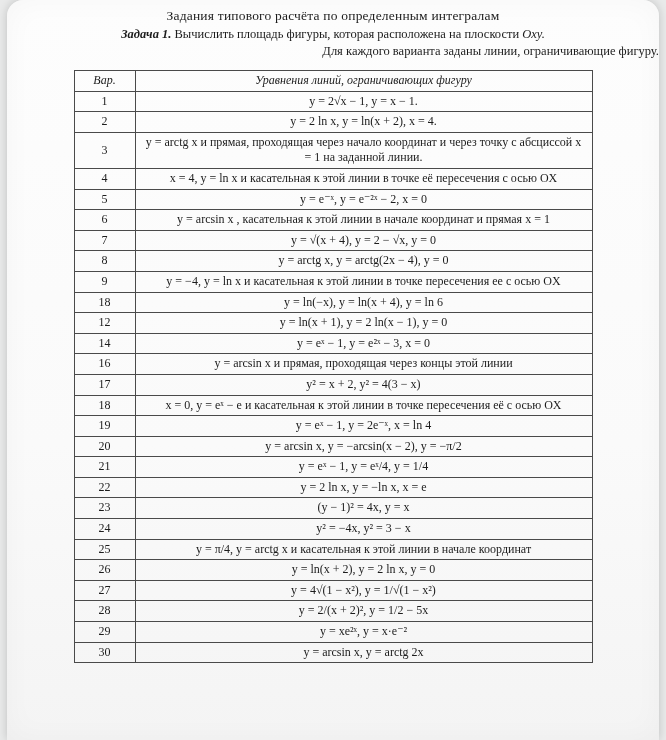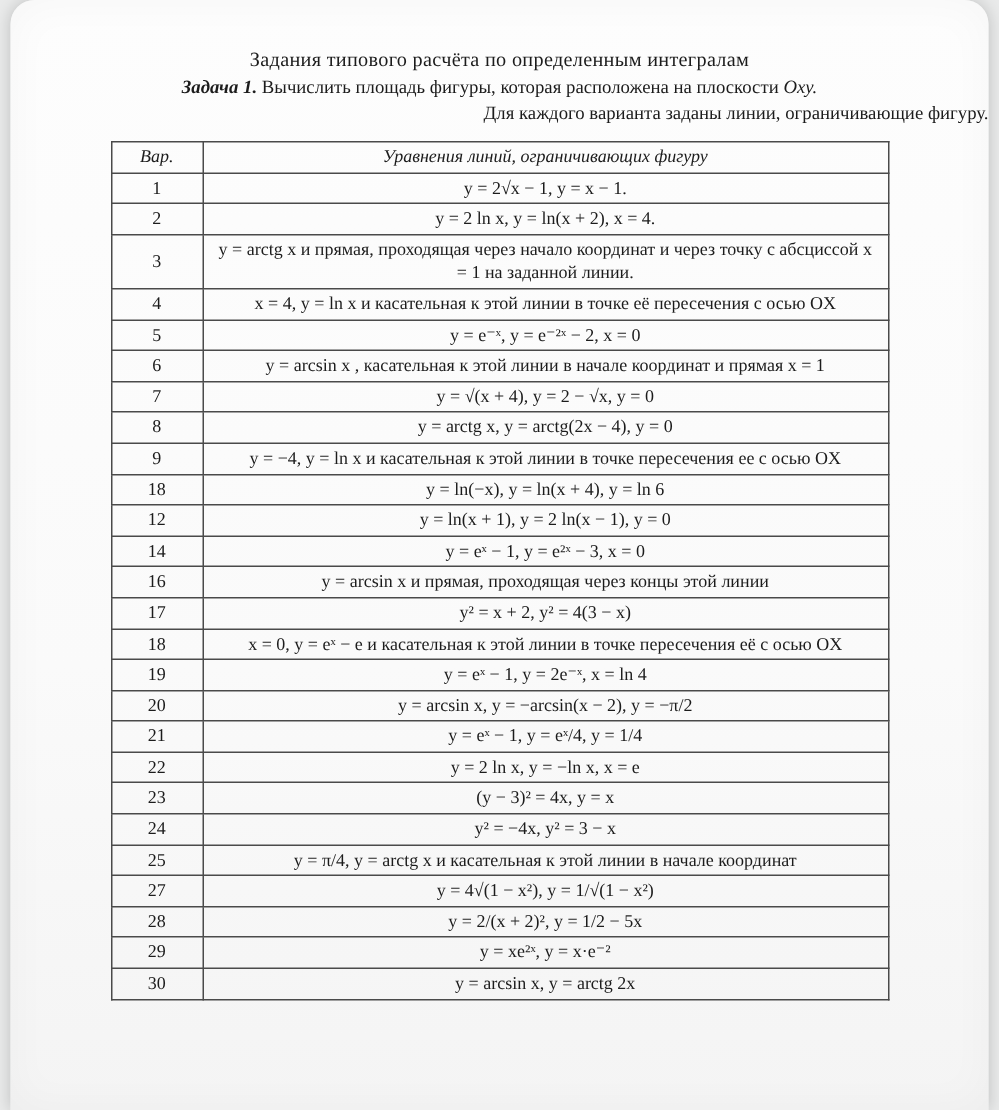--- a/index.html
+++ b/index.html
@@ -20,21 +20,21 @@
     left: 7px;
     right: 7px;
     top: 0;
     bottom: 0;
     background: linear-gradient(180deg, #fdfdfd 0%, #fafafa 60%, #f4f4f4 100%);
     border-radius: 16px 16px 0 0;
     box-shadow: 0 0 10px rgba(0,0,0,0.18), inset 0 0 30px rgba(0,0,0,0.03);
   }
   .doc {
     position: relative;
-    padding-top: 32px;
+    padding-top: 8px;
   }
   .title {
     text-align: center;
     font-size: 13.5px;
     letter-spacing: 0.2px;
   }
   .task-line {
     text-align: center;
     font-size: 12.5px;
     margin-top: 3px;
@@ -172,31 +172,35 @@
           <tr>
             <td class="col-var">21</td>
             <td class="col-eq">y = eˣ − 1,  y = eˣ/4,  y = 1/4</td>
           </tr>
           <tr>
             <td class="col-var">22</td>
             <td class="col-eq">y = 2 ln x,  y = −ln x,  x = e</td>
           </tr>
           <tr>
             <td class="col-var">23</td>
-            <td class="col-eq">(y − 3)² = 4x,  y = x</td>
+            <td class="col-eq">(y − 1)² = 4x,  y = x</td>
           </tr>
           <tr>
             <td class="col-var">24</td>
             <td class="col-eq">y² = −4x,  y² = 3 − x</td>
           </tr>
           <tr>
             <td class="col-var">25</td>
             <td class="col-eq">y = π/4,  y = arctg x  и касательная к этой линии в начале координат</td>
           </tr>
           <tr>
+            <td class="col-var">26</td>
+            <td class="col-eq">y = ln(x + 2),  y = 2 ln x,  y = 0</td>
+          </tr>
+          <tr>
             <td class="col-var">27</td>
             <td class="col-eq">y = 4√(1 − x²),  y = 1/√(1 − x²)</td>
           </tr>
           <tr>
             <td class="col-var">28</td>
             <td class="col-eq">y = 2/(x + 2)²,  y = 1/2 − 5x</td>
           </tr>
           <tr>
             <td class="col-var">29</td>
             <td class="col-eq">y = xe²ˣ,  y = x·e⁻²</td>

